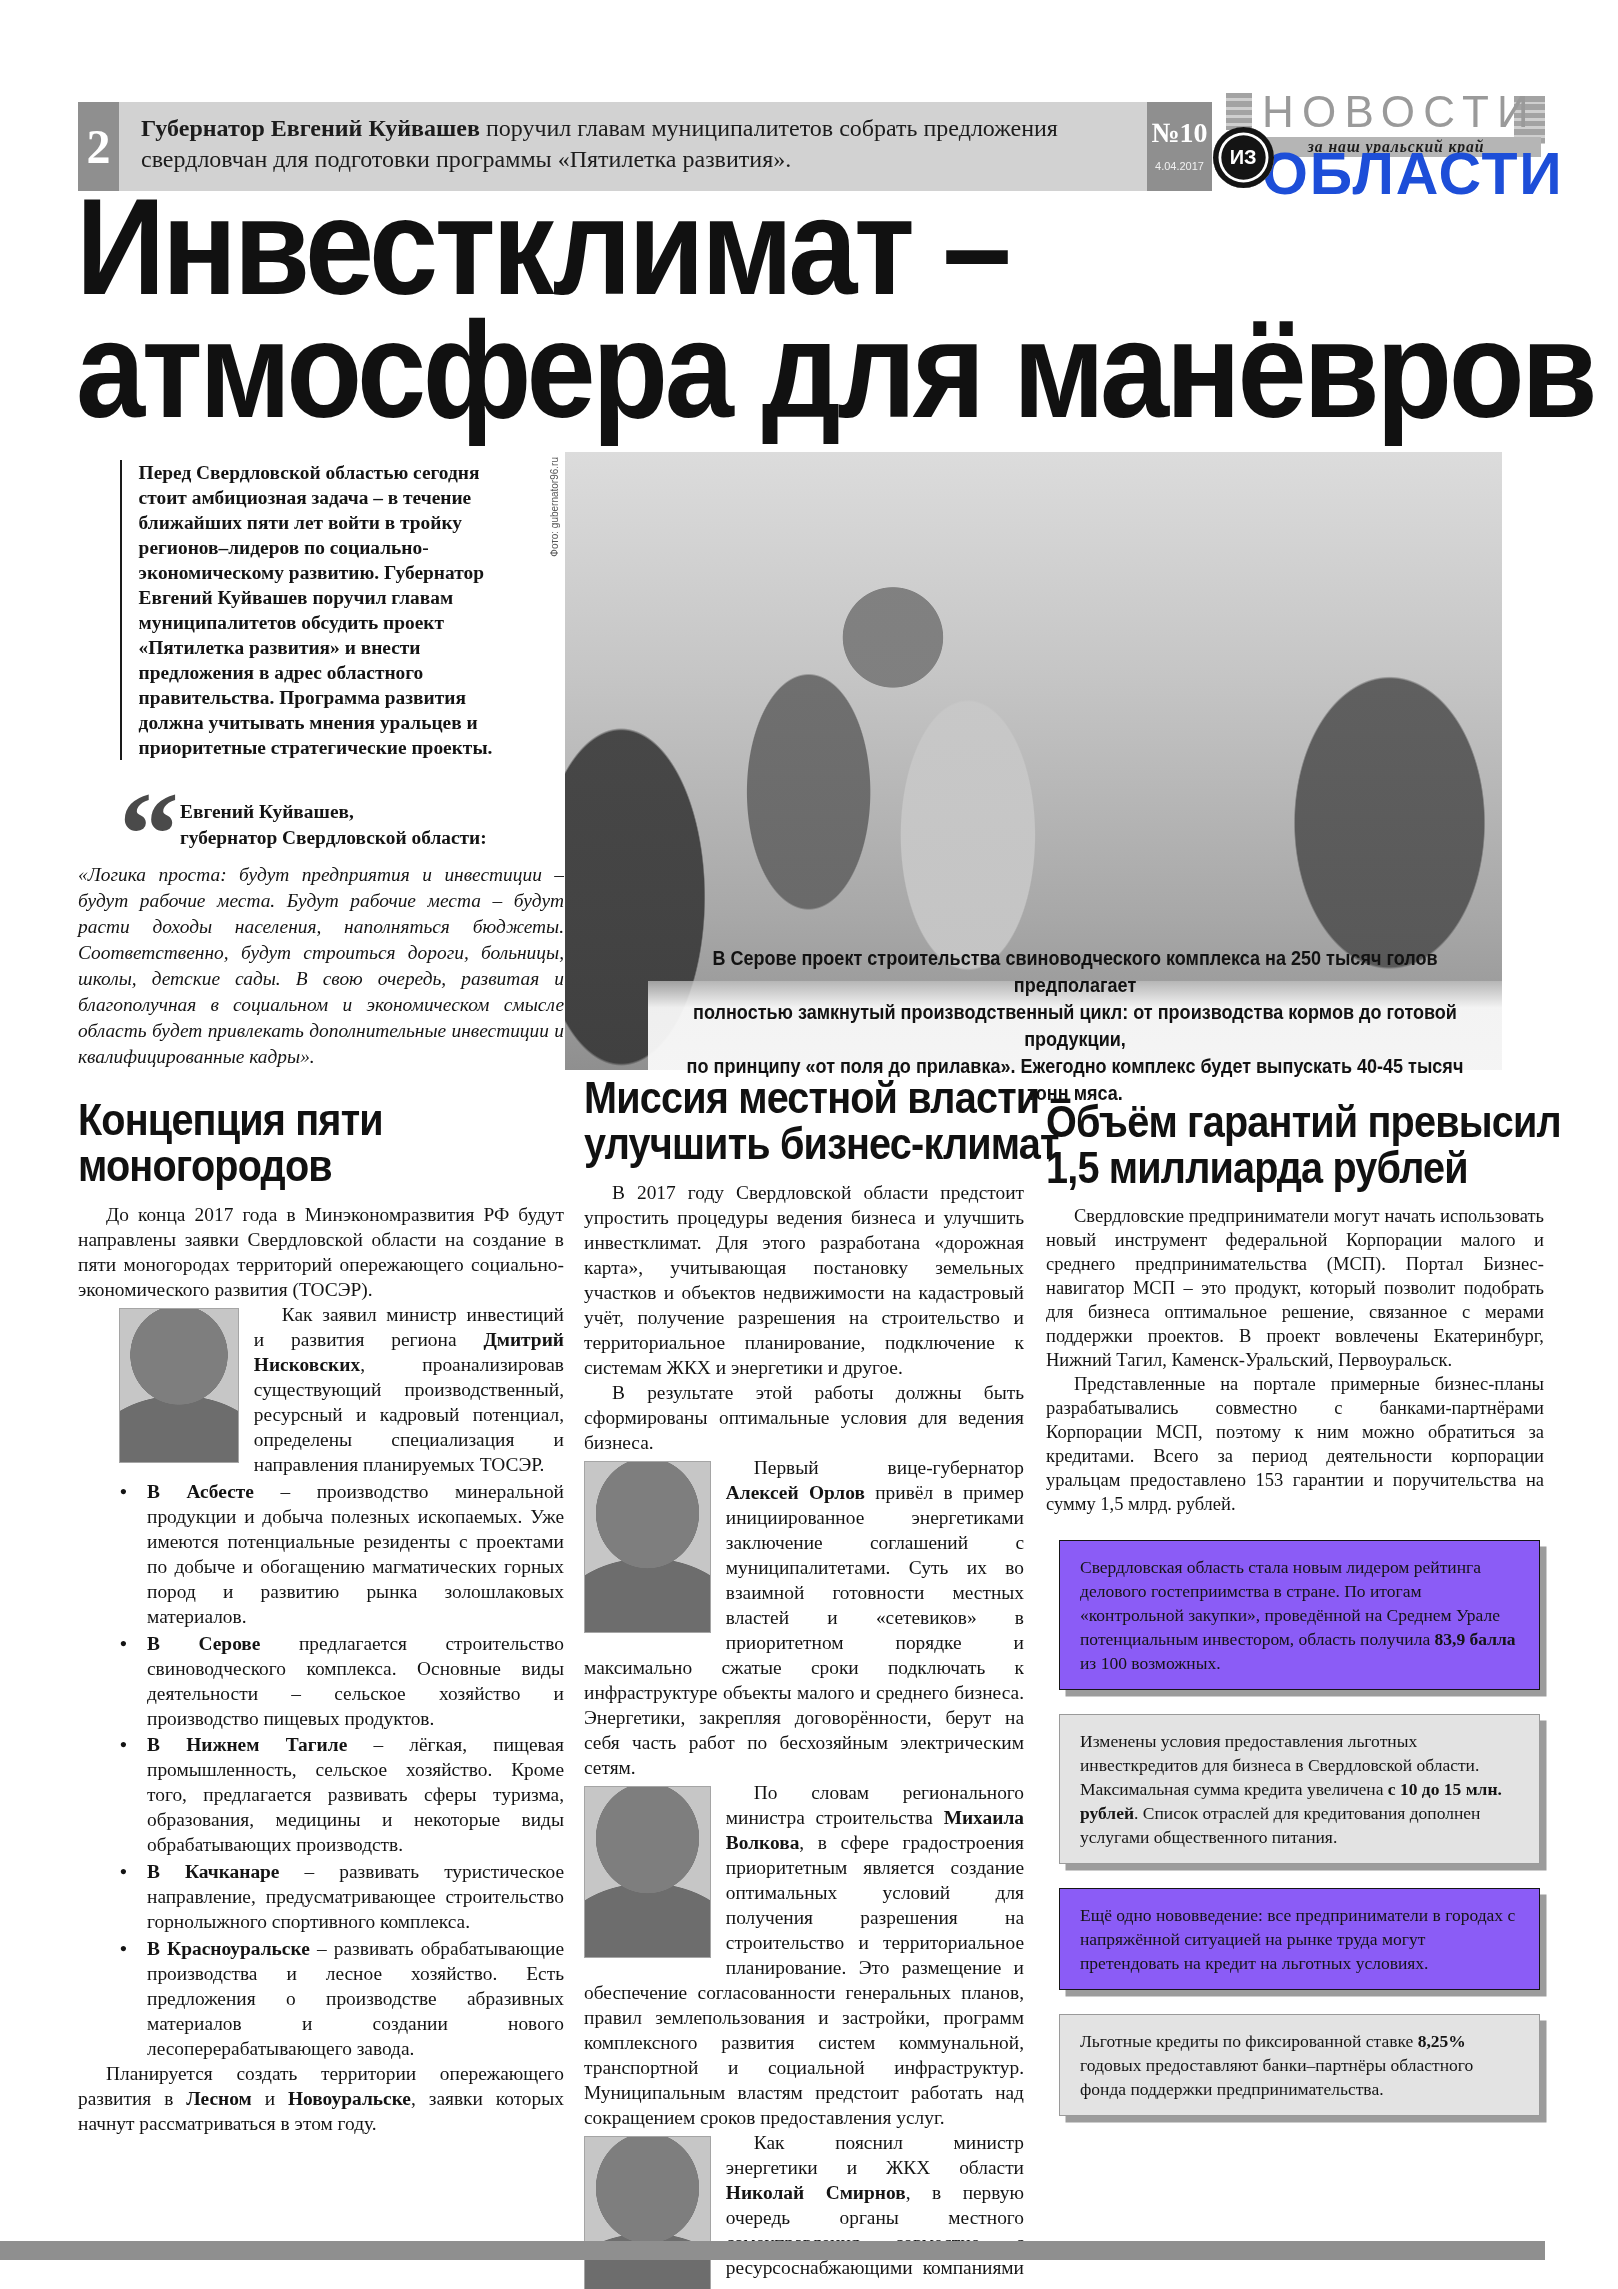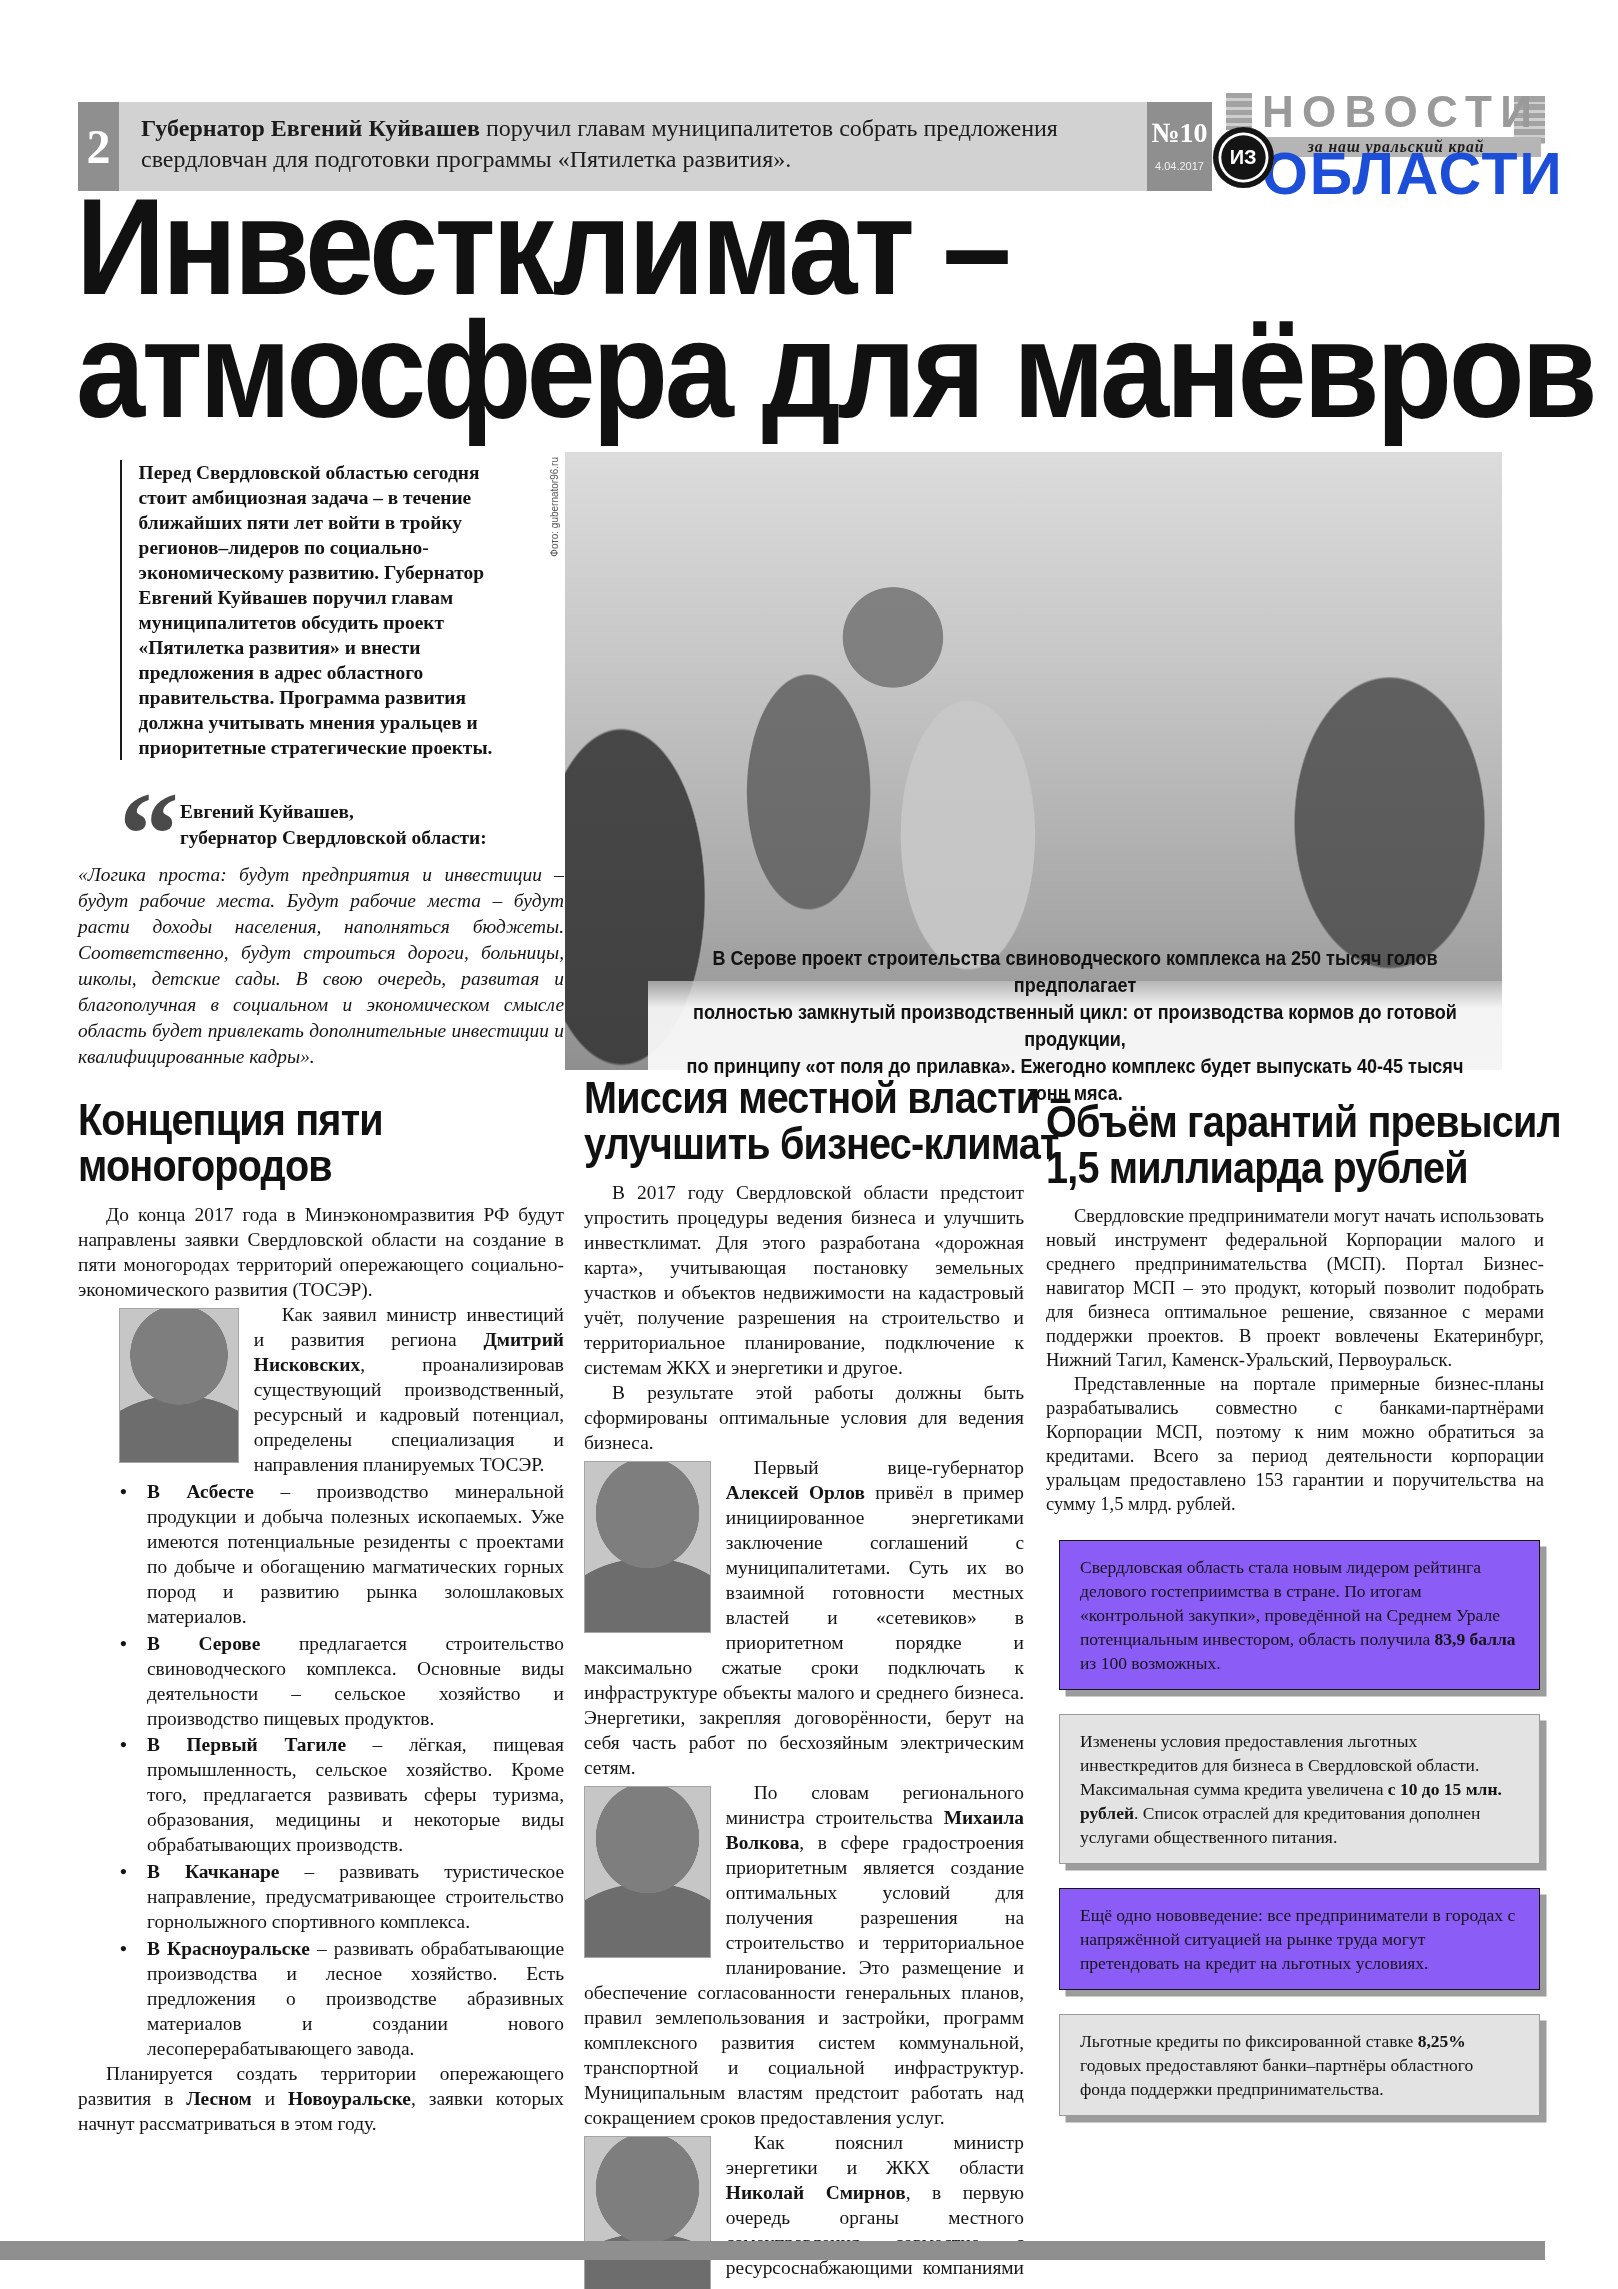--- a/index.html
+++ b/index.html
@@ -10,21 +10,21 @@
   
   .mast{position:absolute;left:78px;top:102px;width:1467px;height:89px;}
   .pagenum{position:absolute;left:0;top:0;width:41px;height:89px;background:#8f8f8f;
            color:#fff;font:bold 48px/89px "Liberation Serif",serif;text-align:center;}
   .teaser{position:absolute;left:41px;top:0;width:1028px;height:89px;background:#d2d2d2;box-sizing:border-box;
           padding:11px 24px 0 22px;font-size:24px;line-height:31px;color:#1c1c1c;}
   .issuebox{position:absolute;left:1069px;top:0;width:65px;height:89px;background:#8f8f8f;color:#fff;text-align:center;}
   .issueno{font:bold 28px/1 "Liberation Serif",serif;margin-top:16.6px;}
   .issuedate{font:11px/1 "Liberation Sans",sans-serif;margin-top:14px;color:#f0f0f0;}
   .logo{position:absolute;right:0;top:-16.6px;width:325px;height:114px;font-family:"Liberation Sans",sans-serif;}
-  .logo-top{position:absolute;left:42px;top:1.8px;font-weight:bold;font-size:44px;letter-spacing:8.3px;color:#9a9a9a;}
+  .logo-top{position:absolute;left:42px;top:1.8px;font-weight:normal;font-size:44px;letter-spacing:8.3px;color:#9a9a9a;}
   .logo-band{position:absolute;left:31px;top:52px;right:3.7px;height:20px;background:#b5b5b5;text-align:center;}
   .logo-tagline{font:italic bold 15.7px/20px "Liberation Serif",serif;color:#1d1d1d;letter-spacing:0.9px;}
   .logo-bottom{position:absolute;left:42px;top:55px;font-weight:bold;font-size:59px;letter-spacing:1.8px;color:#1d4ed8;}
   .logo-circle{position:absolute;left:-7.4px;top:42px;width:61px;height:61px;border-radius:50%;background:#141414;
                box-shadow:inset 0 0 0 5.5px #141414, inset 0 0 0 8.3px #ffffff;color:#fff;
                font:bold 20px/61px "Liberation Sans",sans-serif;text-align:center;}
   .bldg{position:absolute;width:26px;height:37px;background:repeating-linear-gradient(#a3a3a3 0 5.5px,#cfcfcf 5.5px 8.3px);}
   .bldg-l{left:5.5px;top:7.4px;}
   .bldg-r{right:0;top:11px;height:48px;width:31px;}
 
@@ -138,21 +138,21 @@
 
   <div class="col col-a">
     <div class="sec-title">
       <div>Концепция пяти</div>
       <div>моногородов</div>
     </div>
     <p>До конца 2017 года в Минэкономразвития РФ будут направлены заявки Свердловской области на создание в пяти моногородах территорий опережающего социально-экономического развития (ТОСЭР).</p>
     <p><span class="portrait pt-a"></span><span><span>Как заявил министр инвестиций и развития региона </span><span class="b">Дмитрий Нисковских</span><span>, проанализировав существующий производственный, ресурсный и кадровый потенциал, определены специализация и направления планируемых ТОСЭР.</span></span></p>
     <div class="bullet"><span class="b">В Асбесте</span><span> – производство минеральной продукции и добыча полезных ископаемых. Уже имеются потенциальные резиденты с проектами по добыче и обогащению магматических горных пород и развитию рынка золошлаковых материалов.</span></div>
     <div class="bullet"><span class="b">В Серове</span><span> предлагается строительство свиноводческого комплекса. Основные виды деятельности – сельское хозяйство и производство пищевых продуктов.</span></div>
-    <div class="bullet"><span class="b">В Первый Тагиле</span><span> – лёгкая, пищевая промышленность, сельское хозяйство. Кроме того, предлагается развивать сферы туризма, образования, медицины и некоторые виды обрабатывающих производств.</span></div>
+    <div class="bullet"><span class="b">В Нижнем Тагиле</span><span> – лёгкая, пищевая промышленность, сельское хозяйство. Кроме того, предлагается развивать сферы туризма, образования, медицины и некоторые виды обрабатывающих производств.</span></div>
     <div class="bullet"><span class="b">В Качканаре</span><span> – развивать туристическое направление, предусматривающее строительство горнолыжного спортивного комплекса.</span></div>
     <div class="bullet"><span class="b">В Красноуральске</span><span> – развивать обрабатывающие производства и лесное хозяйство. Есть предложения о производстве абразивных материалов и создании нового лесоперерабатывающего завода.</span></div>
     <p><span>Планируется создать территории опережающего развития в </span><span class="b">Лесном</span><span> и </span><span class="b">Новоуральске</span><span>, заявки которых начнут рассматриваться в этом году.</span></p>
   </div>
 
   <div class="col col-b">
     <div class="sec-title">
       <div>Миссия местной власти –</div>
       <div>улучшить бизнес-климат</div>
     </div>

